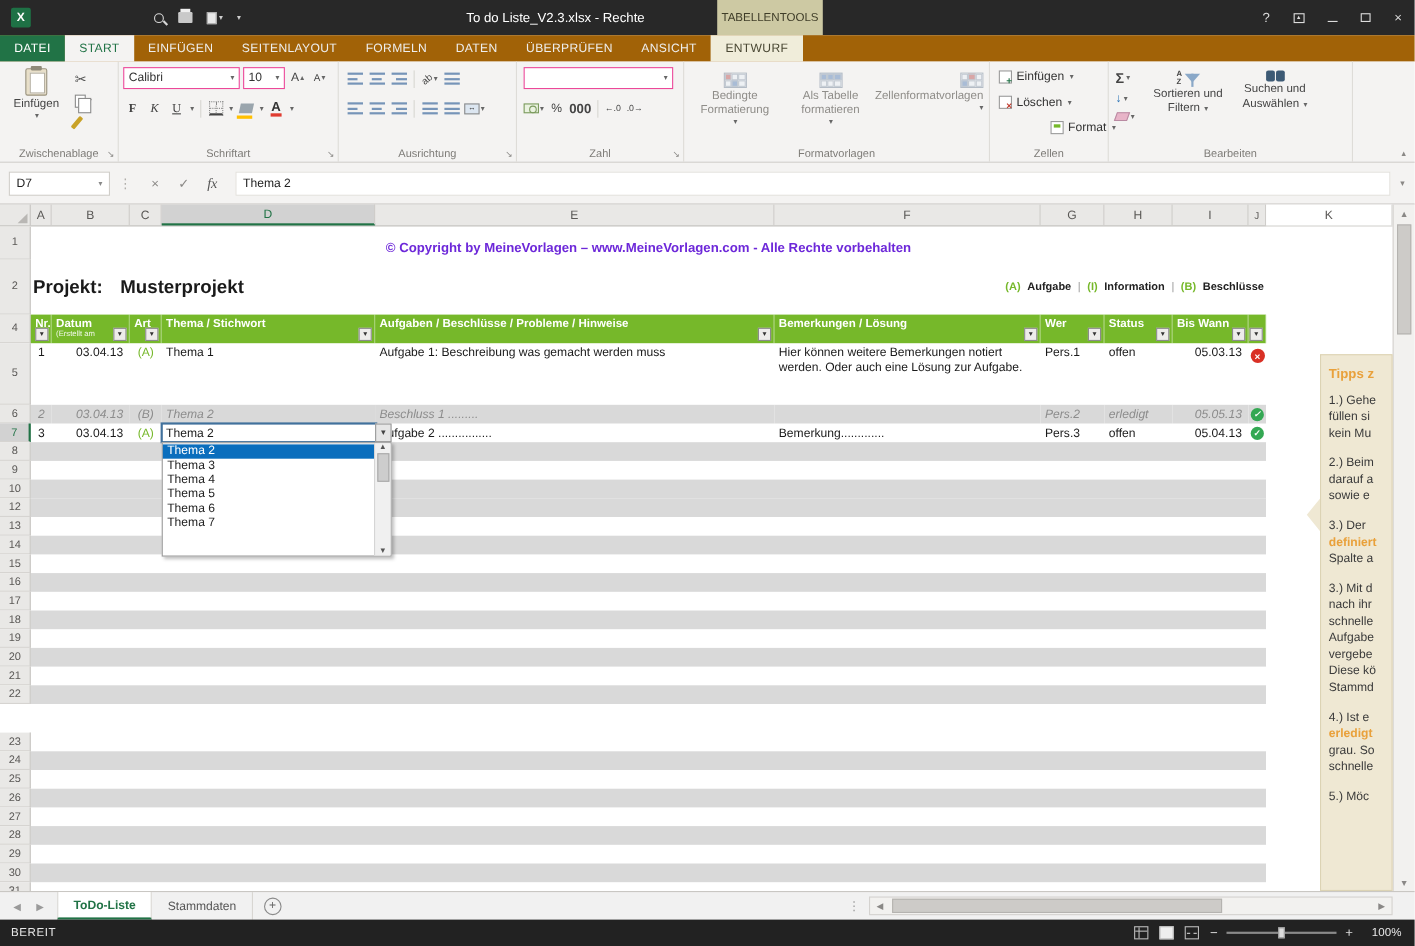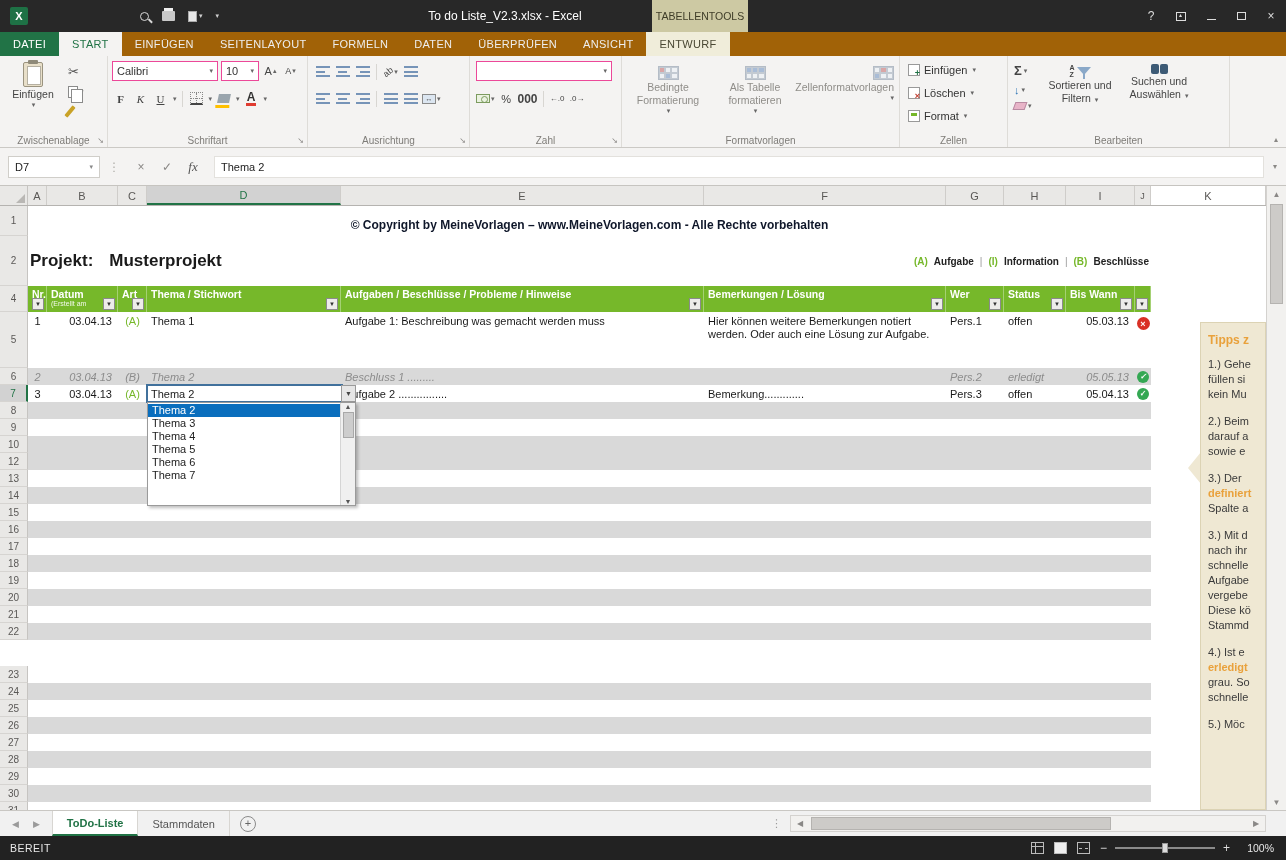--- a/index.html
+++ b/index.html
@@ -118,21 +118,21 @@
   .gridrows{position:absolute;top:206px;left:0;width:1266px;height:604px;overflow:hidden;background:#fff;}
   .grow{display:flex;width:100%;}
   .rownum{width:28px;background:#e9e8e6;border-right:1px solid #c6c4c1;border-bottom:1px solid #d6d4d1;
     display:flex;align-items:center;justify-content:center;font-size:10px;color:#5a5856;flex:none;}
   .rownum.sel{background:#d2d2d2;border-right:2px solid #217346;color:#217346;}
   .band{width:1123px;flex:none;}
   .striped .band{background:#d9d9d9;}
   .cell{display:flex;align-items:center;padding:0 4px;font-size:11px;overflow:hidden;white-space:nowrap;color:#1a1a1a;flex:none;}
   .tc{justify-content:center;}
   .dr{justify-content:flex-end;padding-right:6px;}
-  .copyband{width:1123px;display:flex;align-items:center;justify-content:center;color:#0f172a;font-weight:bold;font-size:12px;flex:none;margin-top:8px;}
+  .copyband{width:1123px;display:flex;align-items:center;justify-content:center;color:#6d28d9;font-weight:bold;font-size:12px;flex:none;margin-top:8px;}
   .projband{width:1123px;display:flex;align-items:center;flex:none;}
   .pl{font-size:17px;font-weight:bold;margin-left:2px;color:#1a1a1a;}
   .pn{font-size:17px;font-weight:bold;margin-left:16px;color:#1a1a1a;}
   .legend{margin-left:auto;display:flex;align-items:center;gap:6px;font-size:10px;font-weight:bold;padding-right:2px;}
   .lc{color:#76b82a;}
   .lsep{color:#999;font-weight:normal;}
   .thead .cell{background:#76b82a;color:#fff;font-weight:bold;font-size:10.5px;border-right:1px solid rgba(255,255,255,.35);
     position:relative;align-items:flex-start;padding-top:2px;}
   .hsub{display:block;font-size:7px;font-weight:normal;opacity:.9;line-height:7px;}
   .filter{position:absolute;right:2px;bottom:2px;width:12px;height:12px;background:#edecea;border:1px solid #8b8b8b;
@@ -219,21 +219,21 @@
         <span class="ic-printer"></span>
       </span>
     <span class="qbtn">
         <span class="ic-page"></span>
         <span class="tcaret">▾</span>
       </span>
     <span class="qbtn">
         <span class="tcaret">▾</span>
       </span>
   </div>
-  <div class="title-text">To do Liste_V2.3.xlsx - Excel</div>
+  <div class="title-text">To do Liste_V2.3.xlsx - Rechte</div>
   <div class="ctx-tools">TABELLENTOOLS</div>
   <div class="win-controls">
     <div class="wbtn">?</div>
     <div class="wbtn">
         <span class="ic-ribbonopt"></span>
       </div>
     <div class="wbtn">
         <span class="ic-minimize"></span>
       </div>
     <div class="wbtn">
@@ -465,21 +465,21 @@
     <div class="srow" style="top:8px;">
       <span class="ic-cells ins"></span>
       <span class="slabel">Einfügen</span>
       <span class="caret">▾</span>
     </div>
     <div class="srow" style="top:31px;">
       <span class="ic-cells del"></span>
       <span class="slabel">Löschen</span>
       <span class="caret">▾</span>
     </div>
-    <div class="srow" style="top:54px;">
+    <div class="srow" style="top:54px;margin-left:47px;">
       <span class="ic-cells fmt"></span>
       <span class="slabel">Format</span>
       <span class="caret">▾</span>
     </div>
     <span class="glabel">Zellen</span>
   </div>
 
   <div class="rgroup" style="left:1008px;width:222px;">
     <div class="minicol" style="left:6px;top:7px;gap:6px;">
       <span class="mini">

